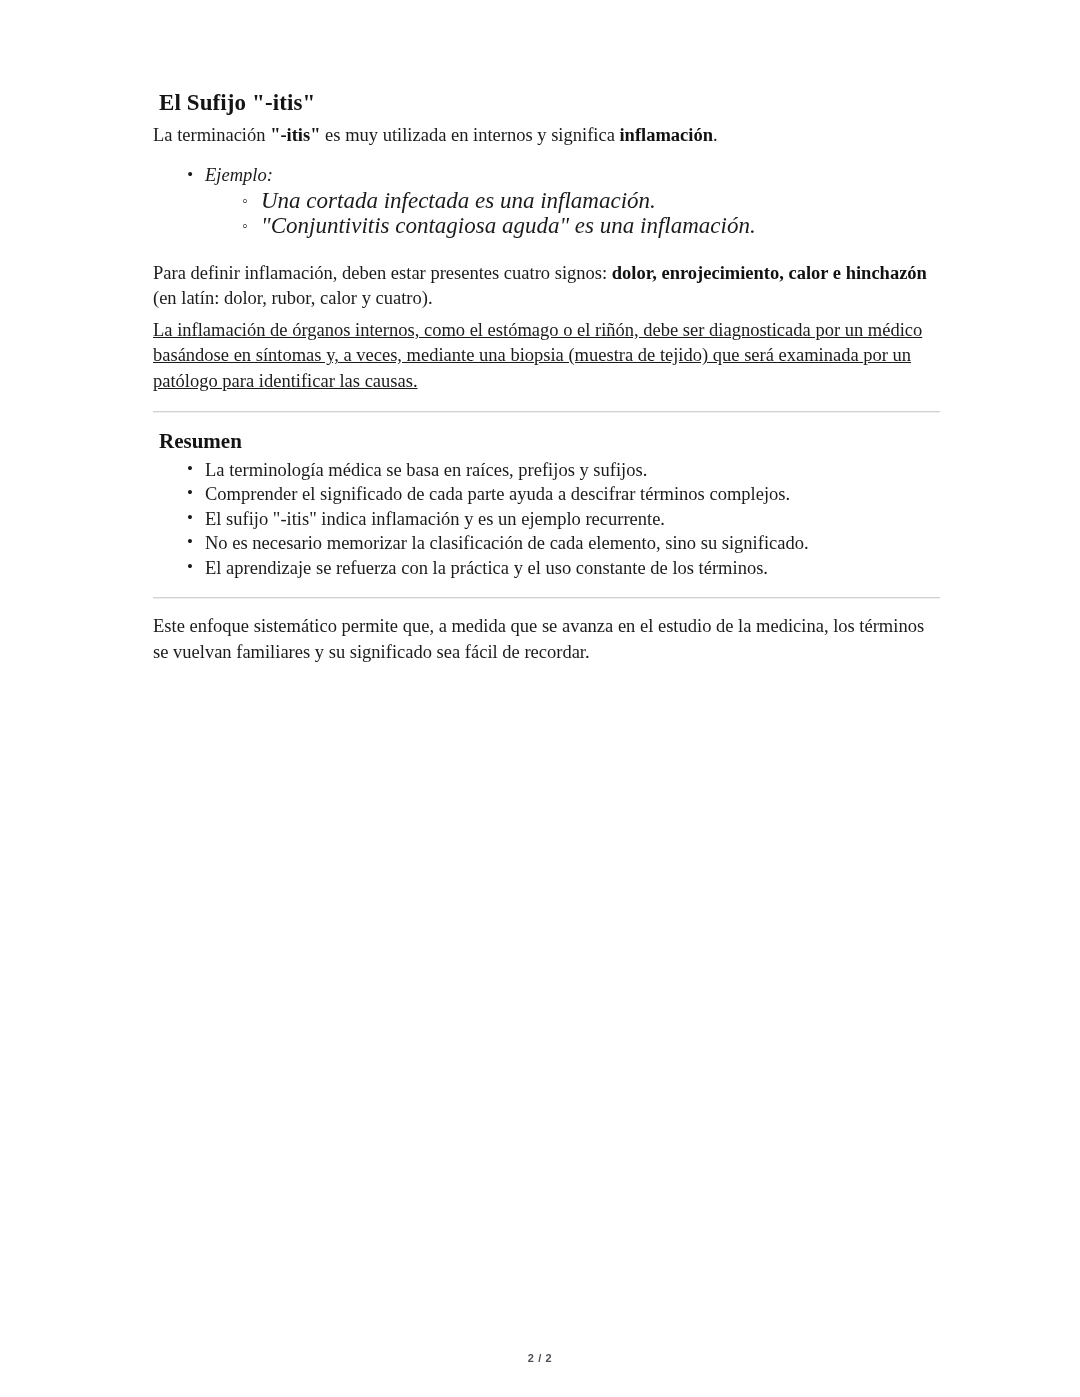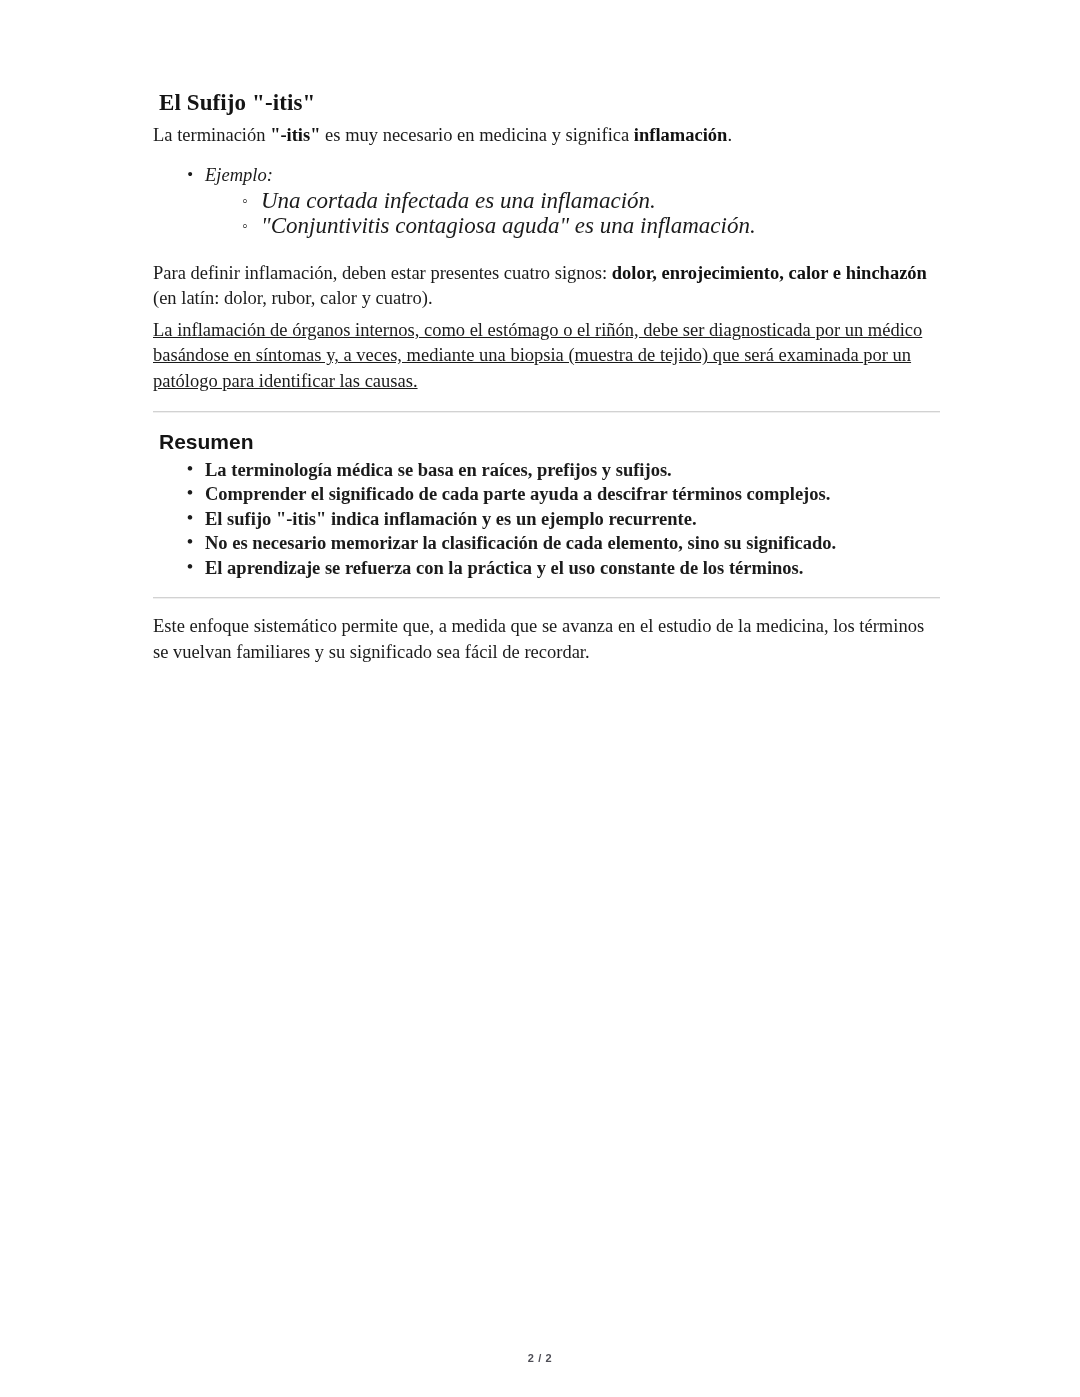--- a/index.html
+++ b/index.html
@@ -36,21 +36,21 @@
     font-family: "Liberation Serif", "DejaVu Serif", serif;
     font-size: 23px;
     font-weight: bold;
     letter-spacing: 0.1px;
     margin: 0 0 6px 6px;
     line-height: 1.28;
     color: #141414;
   }
 
   h2.doc-h2 {
-    font-family: Liberation Sans, sans-serif;
+    font-family: Liberation Serif, serif;
     font-size: 21px;
     font-weight: bold;
     margin: 0 0 2px 6px;
     line-height: 1.3;
     color: #141414;
   }
 
   p.para {
     font-size: 18.5px;
     line-height: 25.5px;
@@ -105,21 +105,20 @@
     top: 0;
     font-size: 16px;
     line-height: 25.5px;
     color: #1b1b1b;
   }
 
   ul.summary {
     margin: 0;
     padding: 0 0 0 52px;
     list-style: none;
-    font-weight: bold;
   }
   ul.summary > li {
     position: relative;
     font-size: 18.5px;
     line-height: 24.5px;
     color: #1b1b1b;
   }
   ul.summary > li::before {
     content: "\2022";
     position: absolute;
@@ -155,21 +154,21 @@
 </style>
 </head>
 <body>
 
 <div class="page">
 
   <div class="content">
 
     <h1 class="doc-h">El Sufijo "-itis"</h1>
 
-    <p class="para"><span>La terminación </span><b>"-itis"</b><span> es muy necesario en medicina y significa </span><b>inflamación</b><span>.</span></p>
+    <p class="para"><span>La terminación </span><b>"-itis"</b><span> es muy utilizada en internos y significa </span><b>inflamación</b><span>.</span></p>
 
     <div class="spacer-sm"></div>
 
     <ul class="lvl1">
       <li><span>Ejemplo:</span>
         <ul class="lvl2">
           <li>Una cortada infectada es una inflamación.</li>
           <li>"Conjuntivitis contagiosa aguda" es una inflamación.</li>
         </ul>
       </li>

